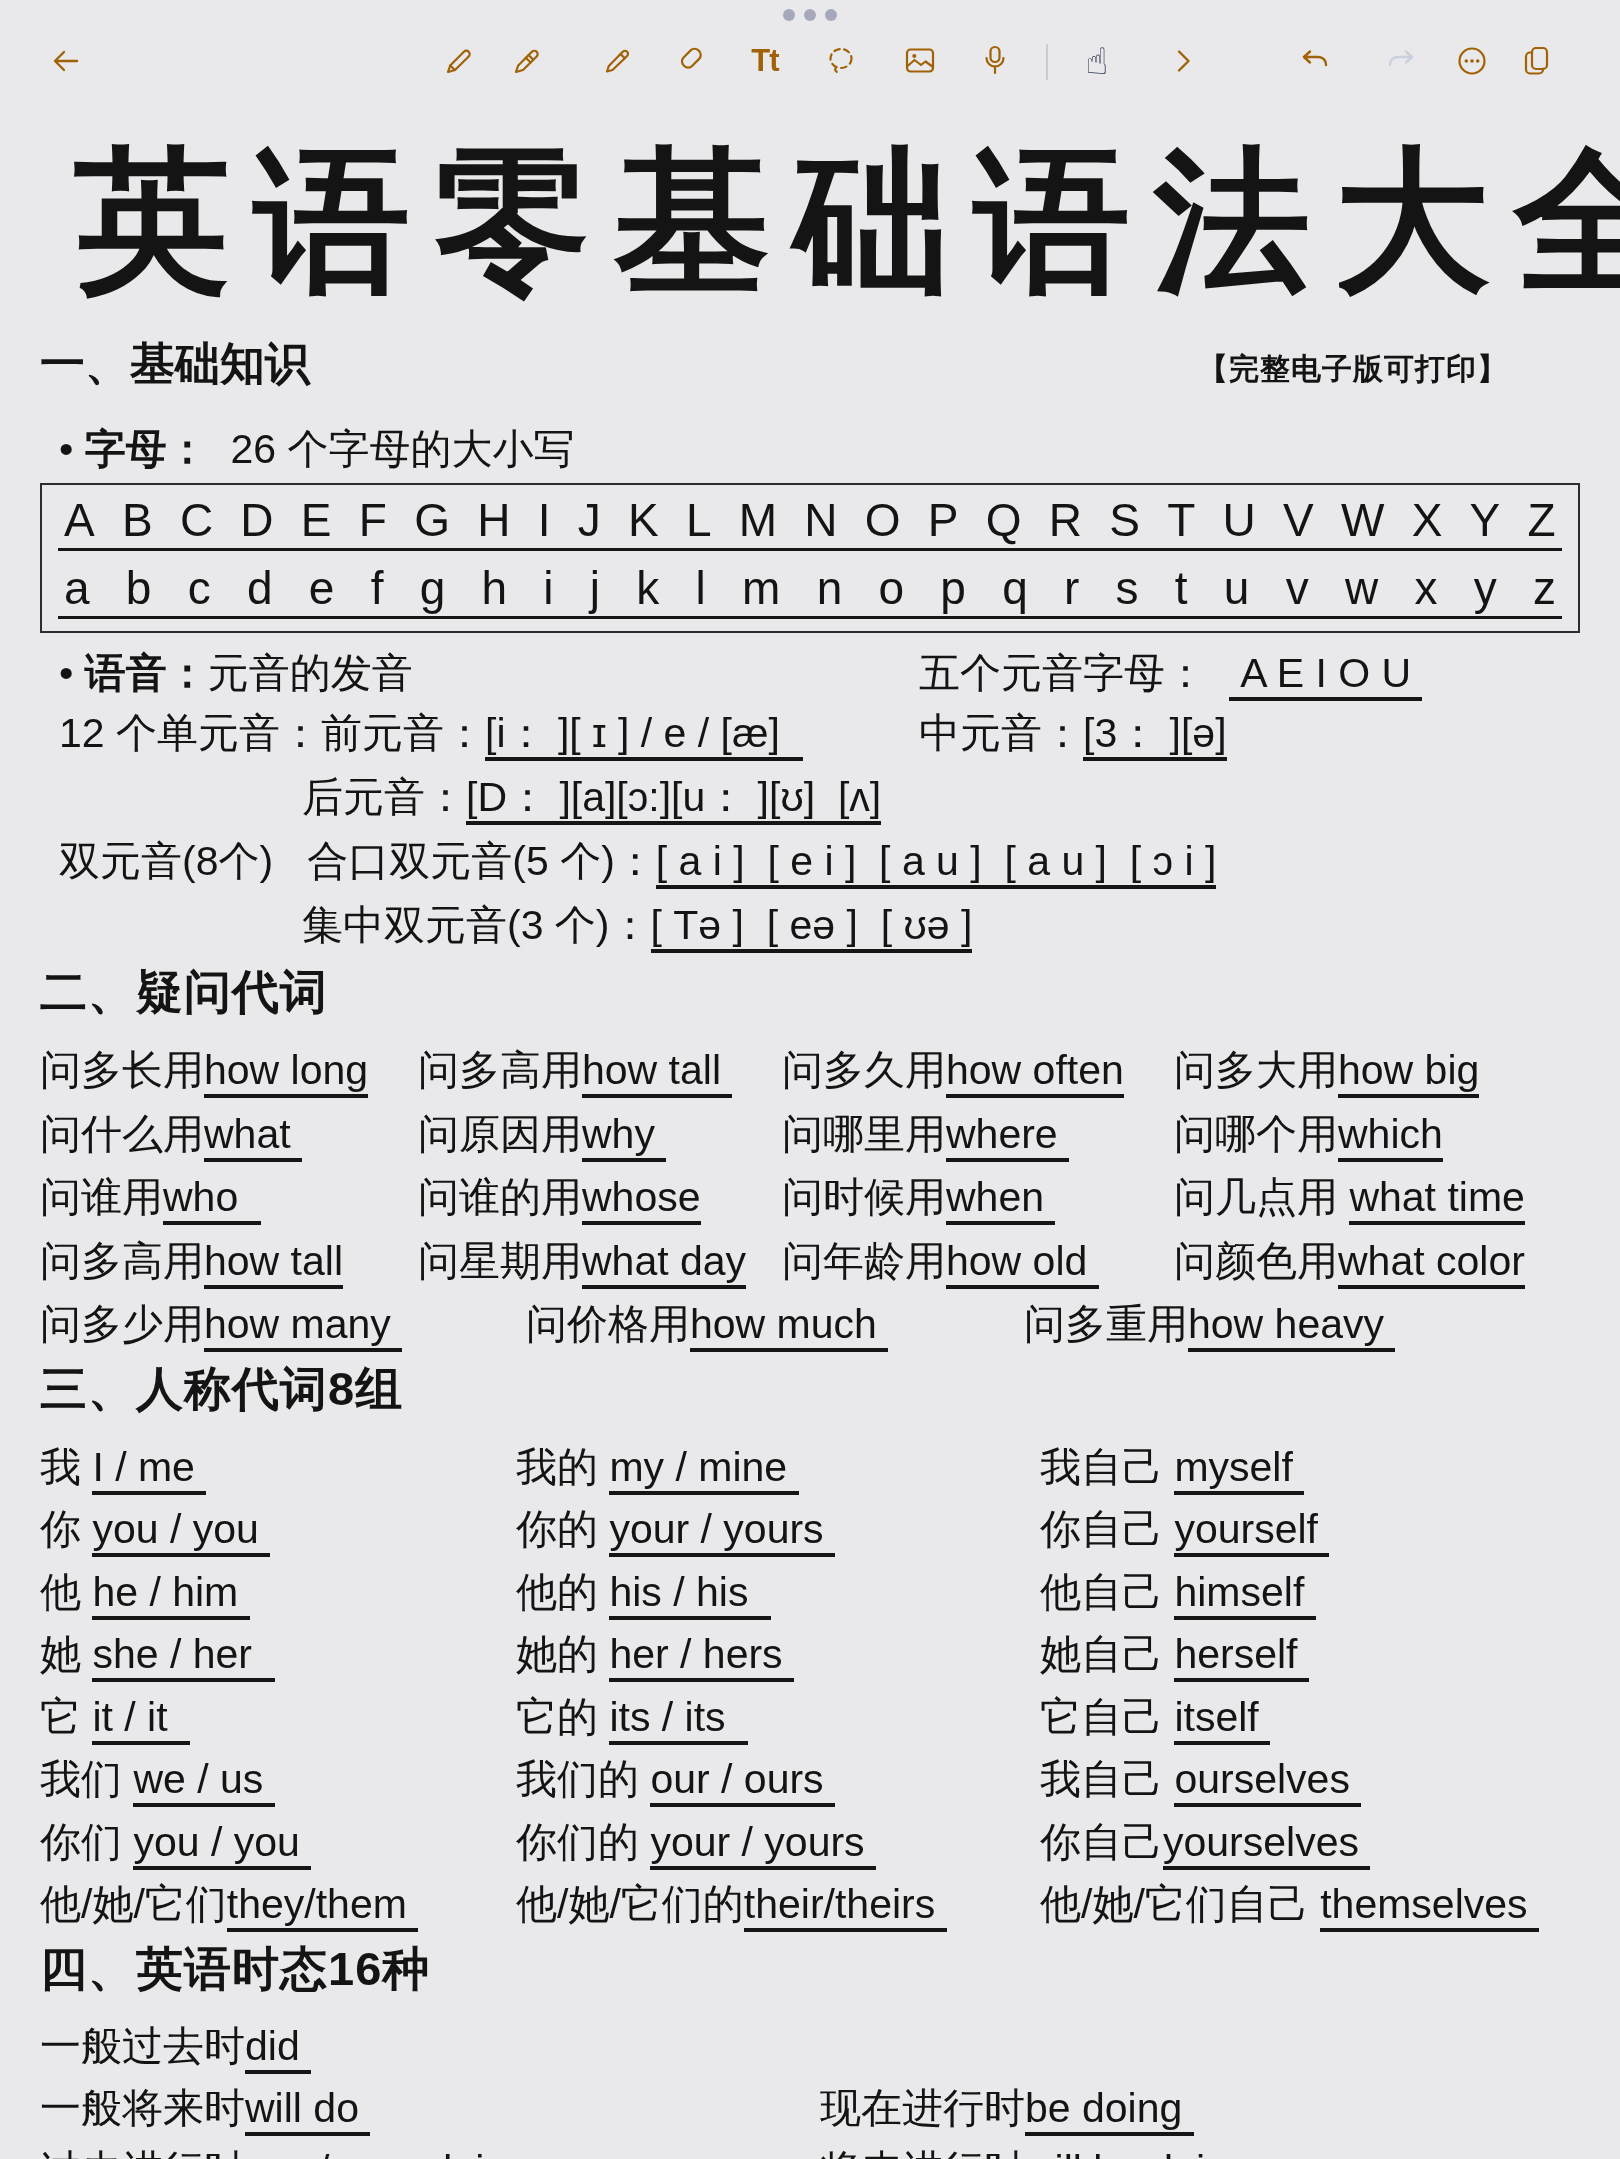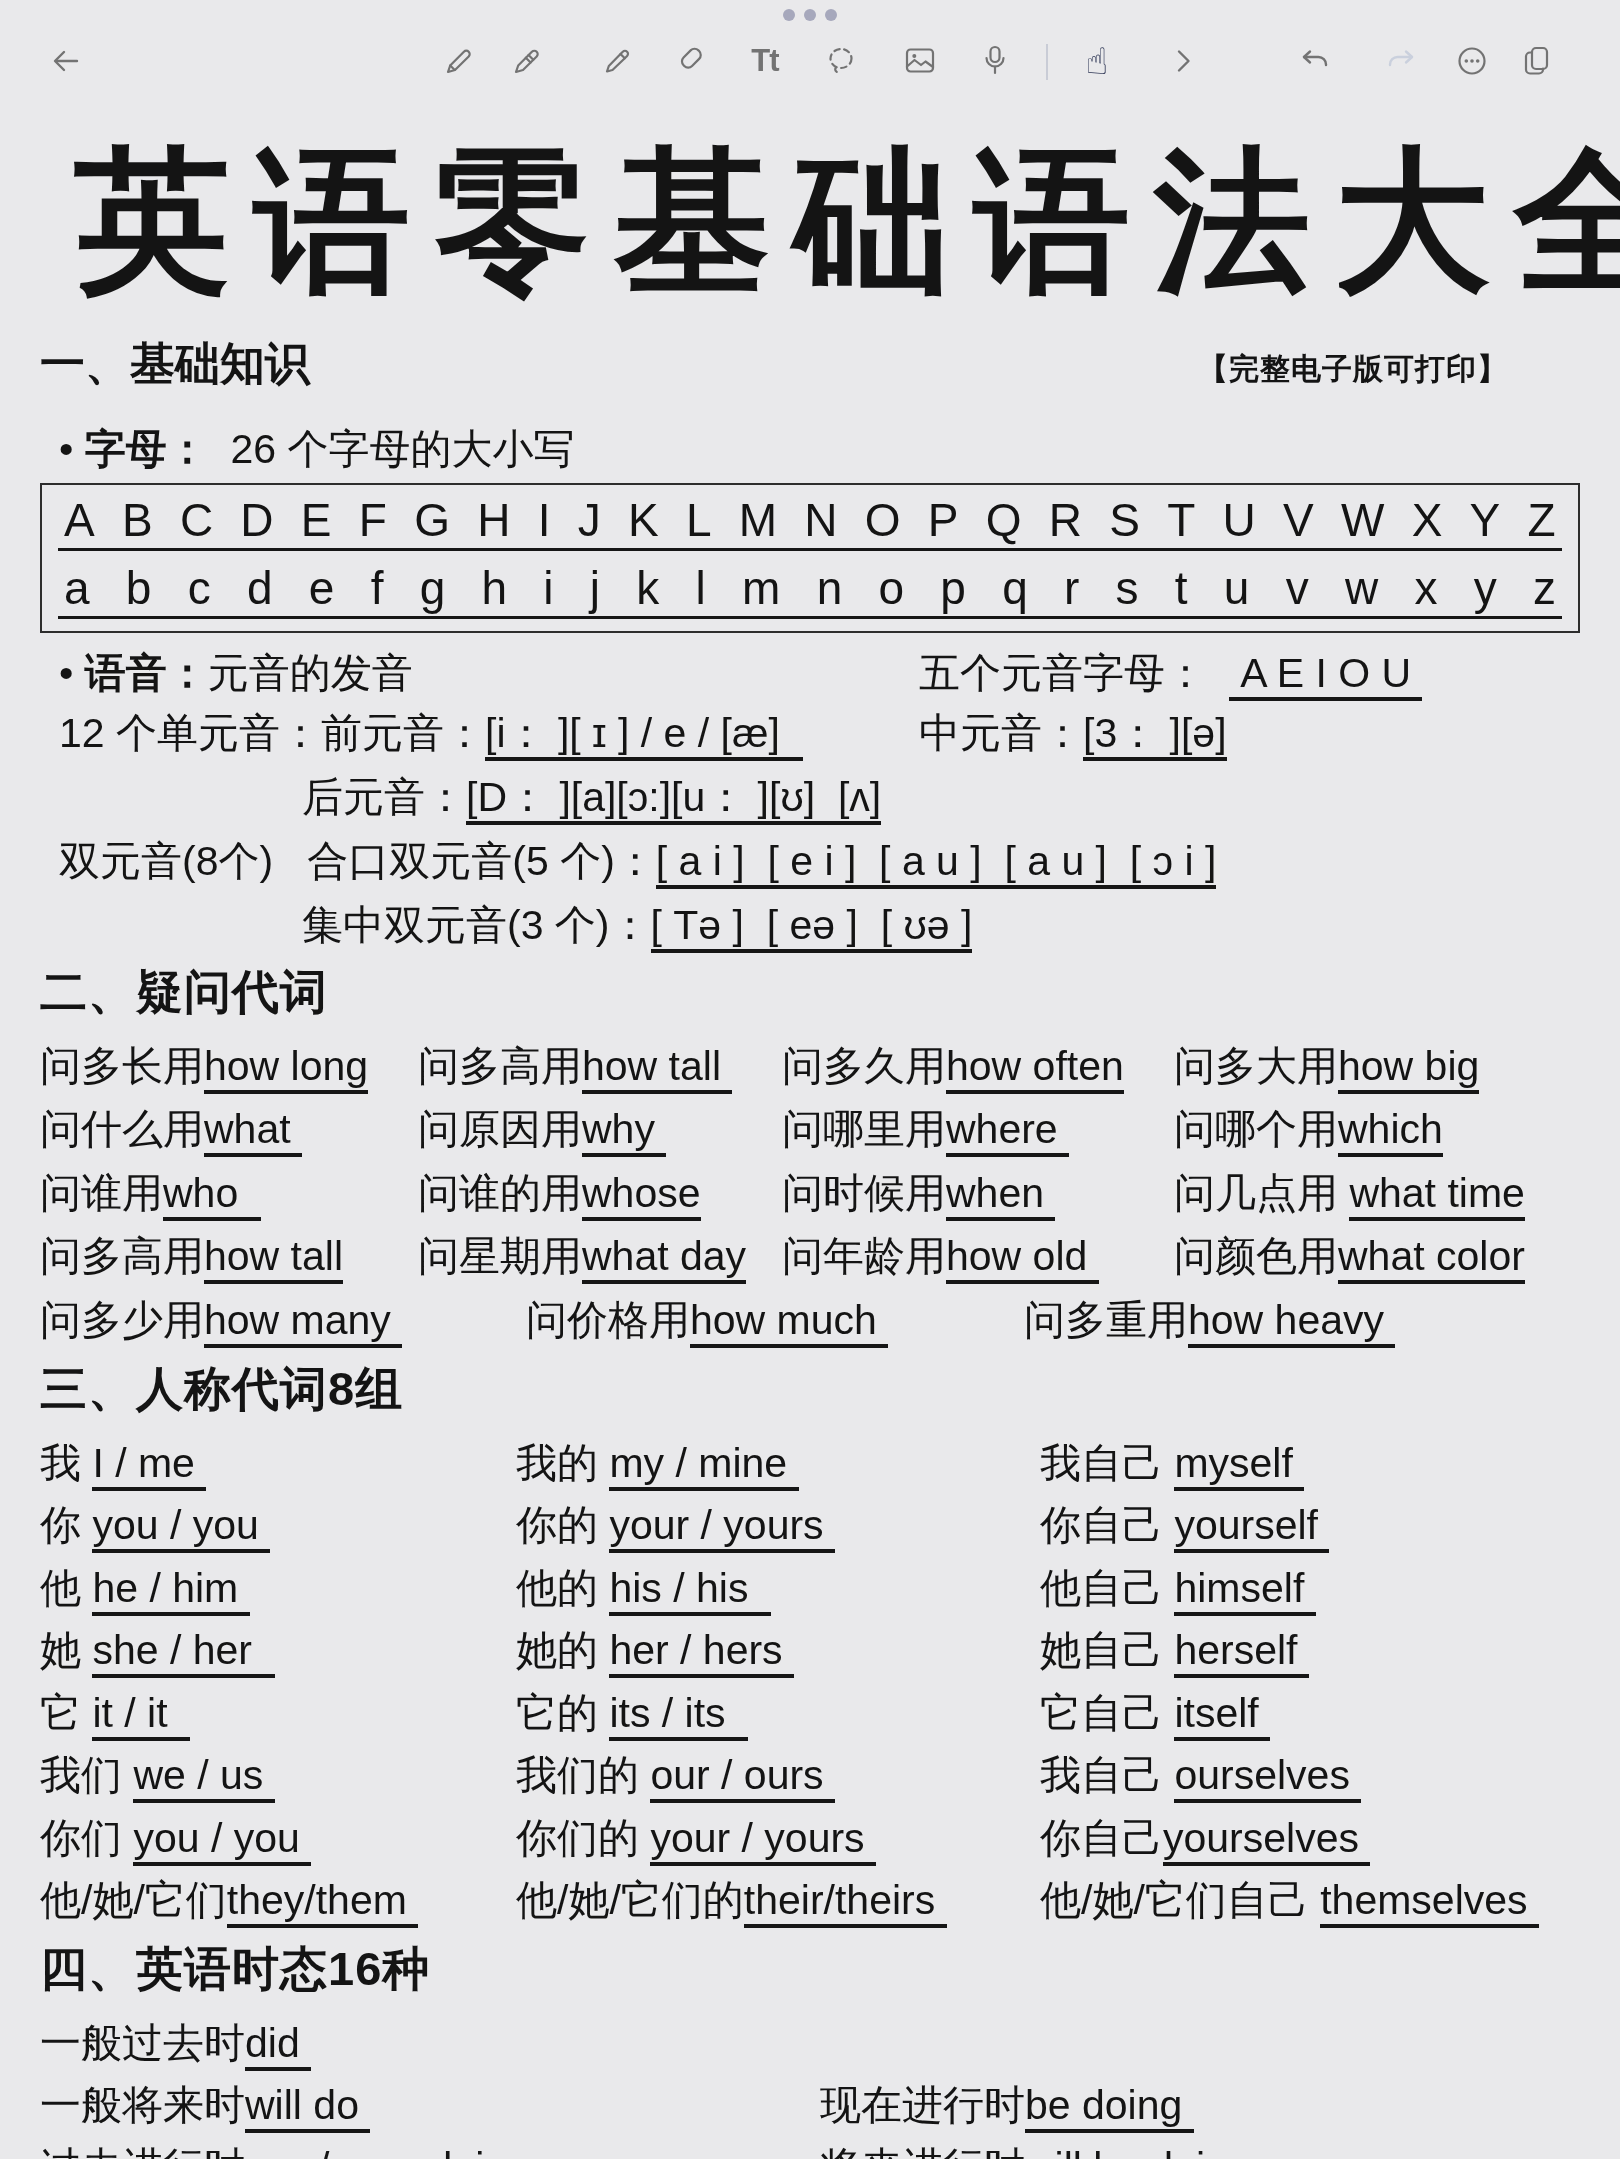--- a/index.html
+++ b/index.html
@@ -6,21 +6,21 @@
   body{
     width:1620px;height:2159px;position:relative;overflow:hidden;
     background:#e9e9eb;color:#141414;
     font-family:"Liberation Sans","DejaVu Sans",sans-serif;
   }
   
   .grab-dots{position:absolute;top:9px;left:50%;transform:translateX(-50%);
     display:flex;gap:9px;}
   .grab-dots i{width:12px;height:12px;border-radius:50%;background:#a6a8bc;display:block;}
   .toolbar{position:absolute;top:28px;left:0;width:100%;height:66px;}
-  .tbtn{position:absolute;top:14px;width:38px;height:38px;color:#737373;
+  .tbtn{position:absolute;top:14px;width:38px;height:38px;color:#a16207;
     display:flex;align-items:center;justify-content:center;}
   .tbtn svg{display:block;}
   .tbtn.faded{color:#cad0dd;}
   .tdivider{position:absolute;top:16px;width:2px;height:36px;background:#c9ccd6;}
   .text-tool{font-size:31px;font-weight:600;letter-spacing:-1px;}
   .hand-tool{font-size:37px;color:#323a58;}
   
   .page{position:absolute;top:94px;left:0;width:1620px;padding:0 40px;box-sizing:border-box;}
   .doc-title{font-size:156px;font-weight:900;line-height:1.28;letter-spacing:24px;
     margin:28px 0 0 34px;white-space:nowrap;}
@@ -36,21 +36,21 @@
   .letters-label{margin-top:28px;}
   .alpha-box{margin-top:8px;border:2px solid #2d2d2d;padding:10px 16px 12px;}
   .alpha-row{display:flex;justify-content:space-between;font-size:46px;line-height:50px;
     border-bottom:3px solid #161616;padding:0 6px 3px;}
   .alpha-row + .alpha-row{margin-top:12px;}
   .yuyin{margin-top:14px;}
   .phon{margin-top:8px;height:56px;}
   .indent{margin-left:262px;}
   .h2{font-size:47px;font-weight:bold;line-height:54px;margin-top:10px;letter-spacing:1px;}
   .rows{margin-top:16px;}
-  .q-row,.p-row,.t-row{display:flex;font-size:41px;align-items:center;}
+  .q-row,.p-row,.t-row{display:flex;font-size:41px;align-items:flex-end;}
   .q-row{height:63.5px;}
   .p-row{height:62.5px;}
   .t-row{height:62px;}
   .cell{white-space:nowrap;}
   .q-row.cols4 .cell:nth-child(1){width:378px;}
   .q-row.cols4 .cell:nth-child(2){width:364px;}
   .q-row.cols4 .cell:nth-child(3){width:392px;}
   .q-row.cols3 .cell:nth-child(1){width:486px;}
   .q-row.cols3 .cell:nth-child(2){width:498px;}
   .p-row .cell:nth-child(1){width:476px;}

